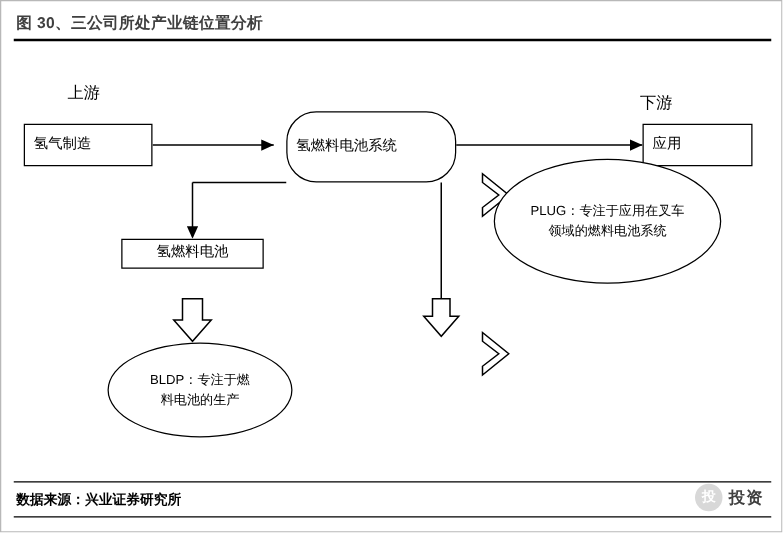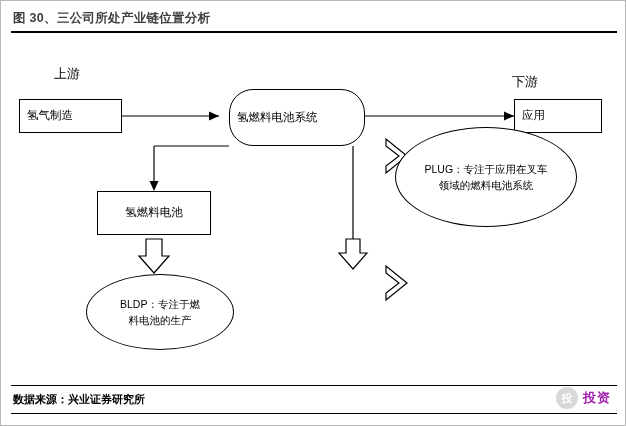--- a/index.html
+++ b/index.html
@@ -78,21 +78,21 @@
     border-radius: 50%;
     background: #d8d8d8;
     color: #ffffff;
     font-size: 11px;
     line-height: 22px;
     text-align: center;
     font-weight: bold;
   }
   .wm-text {
     font-size: 13px;
-    color: #a21caf;
+    color: #404040;
     font-weight: bold;
     letter-spacing: 1px;
   }
   
   .stage-label {
     position: absolute;
     font-size: 13px;
     color: #000000;
     white-space: nowrap;
   }
@@ -171,21 +171,21 @@
   <div class="stage-label" style="left:53px; top:64px;">上游</div>
   <div class="stage-label" style="left:284px; top:57px;margin-top:39px;">中游</div>
   <div class="stage-label" style="left:511px; top:72px;">下游</div>
 
   <div class="box" style="left:18px; top:98px; width:103px; height:34px;">氢气制造</div>
 
   <div class="box" style="left:228px; top:88px; width:136px; height:57px;border-radius:24px;">氢燃料电池系统</div>
 
   <div class="box" style="left:513px; top:98px; width:88px; height:34px;">应用</div>
 
-  <div class="box center" style="left:96px; top:190px; width:114px; height:44px;">氢燃料电池</div>
+  <div class="box center" style="left:96px; top:190px; width:114px; height:24px;">氢燃料电池</div>
 
   <div class="ellipse" style="left:394px; top:126px; width:182px; height:100px;">PLUG：专注于应用在叉车领域的燃料电池系统</div>
 
 
   <div class="ellipse small" style="left:85px; top:273px; width:148px; height:76px;">BLDP：专注于燃料电池的生产</div>
 
   <div class="footer-rule"></div>
   <div class="footer-text">数据来源：兴业证券研究所</div>
   <div class="watermark">
     <div class="wm-circle">投</div>

